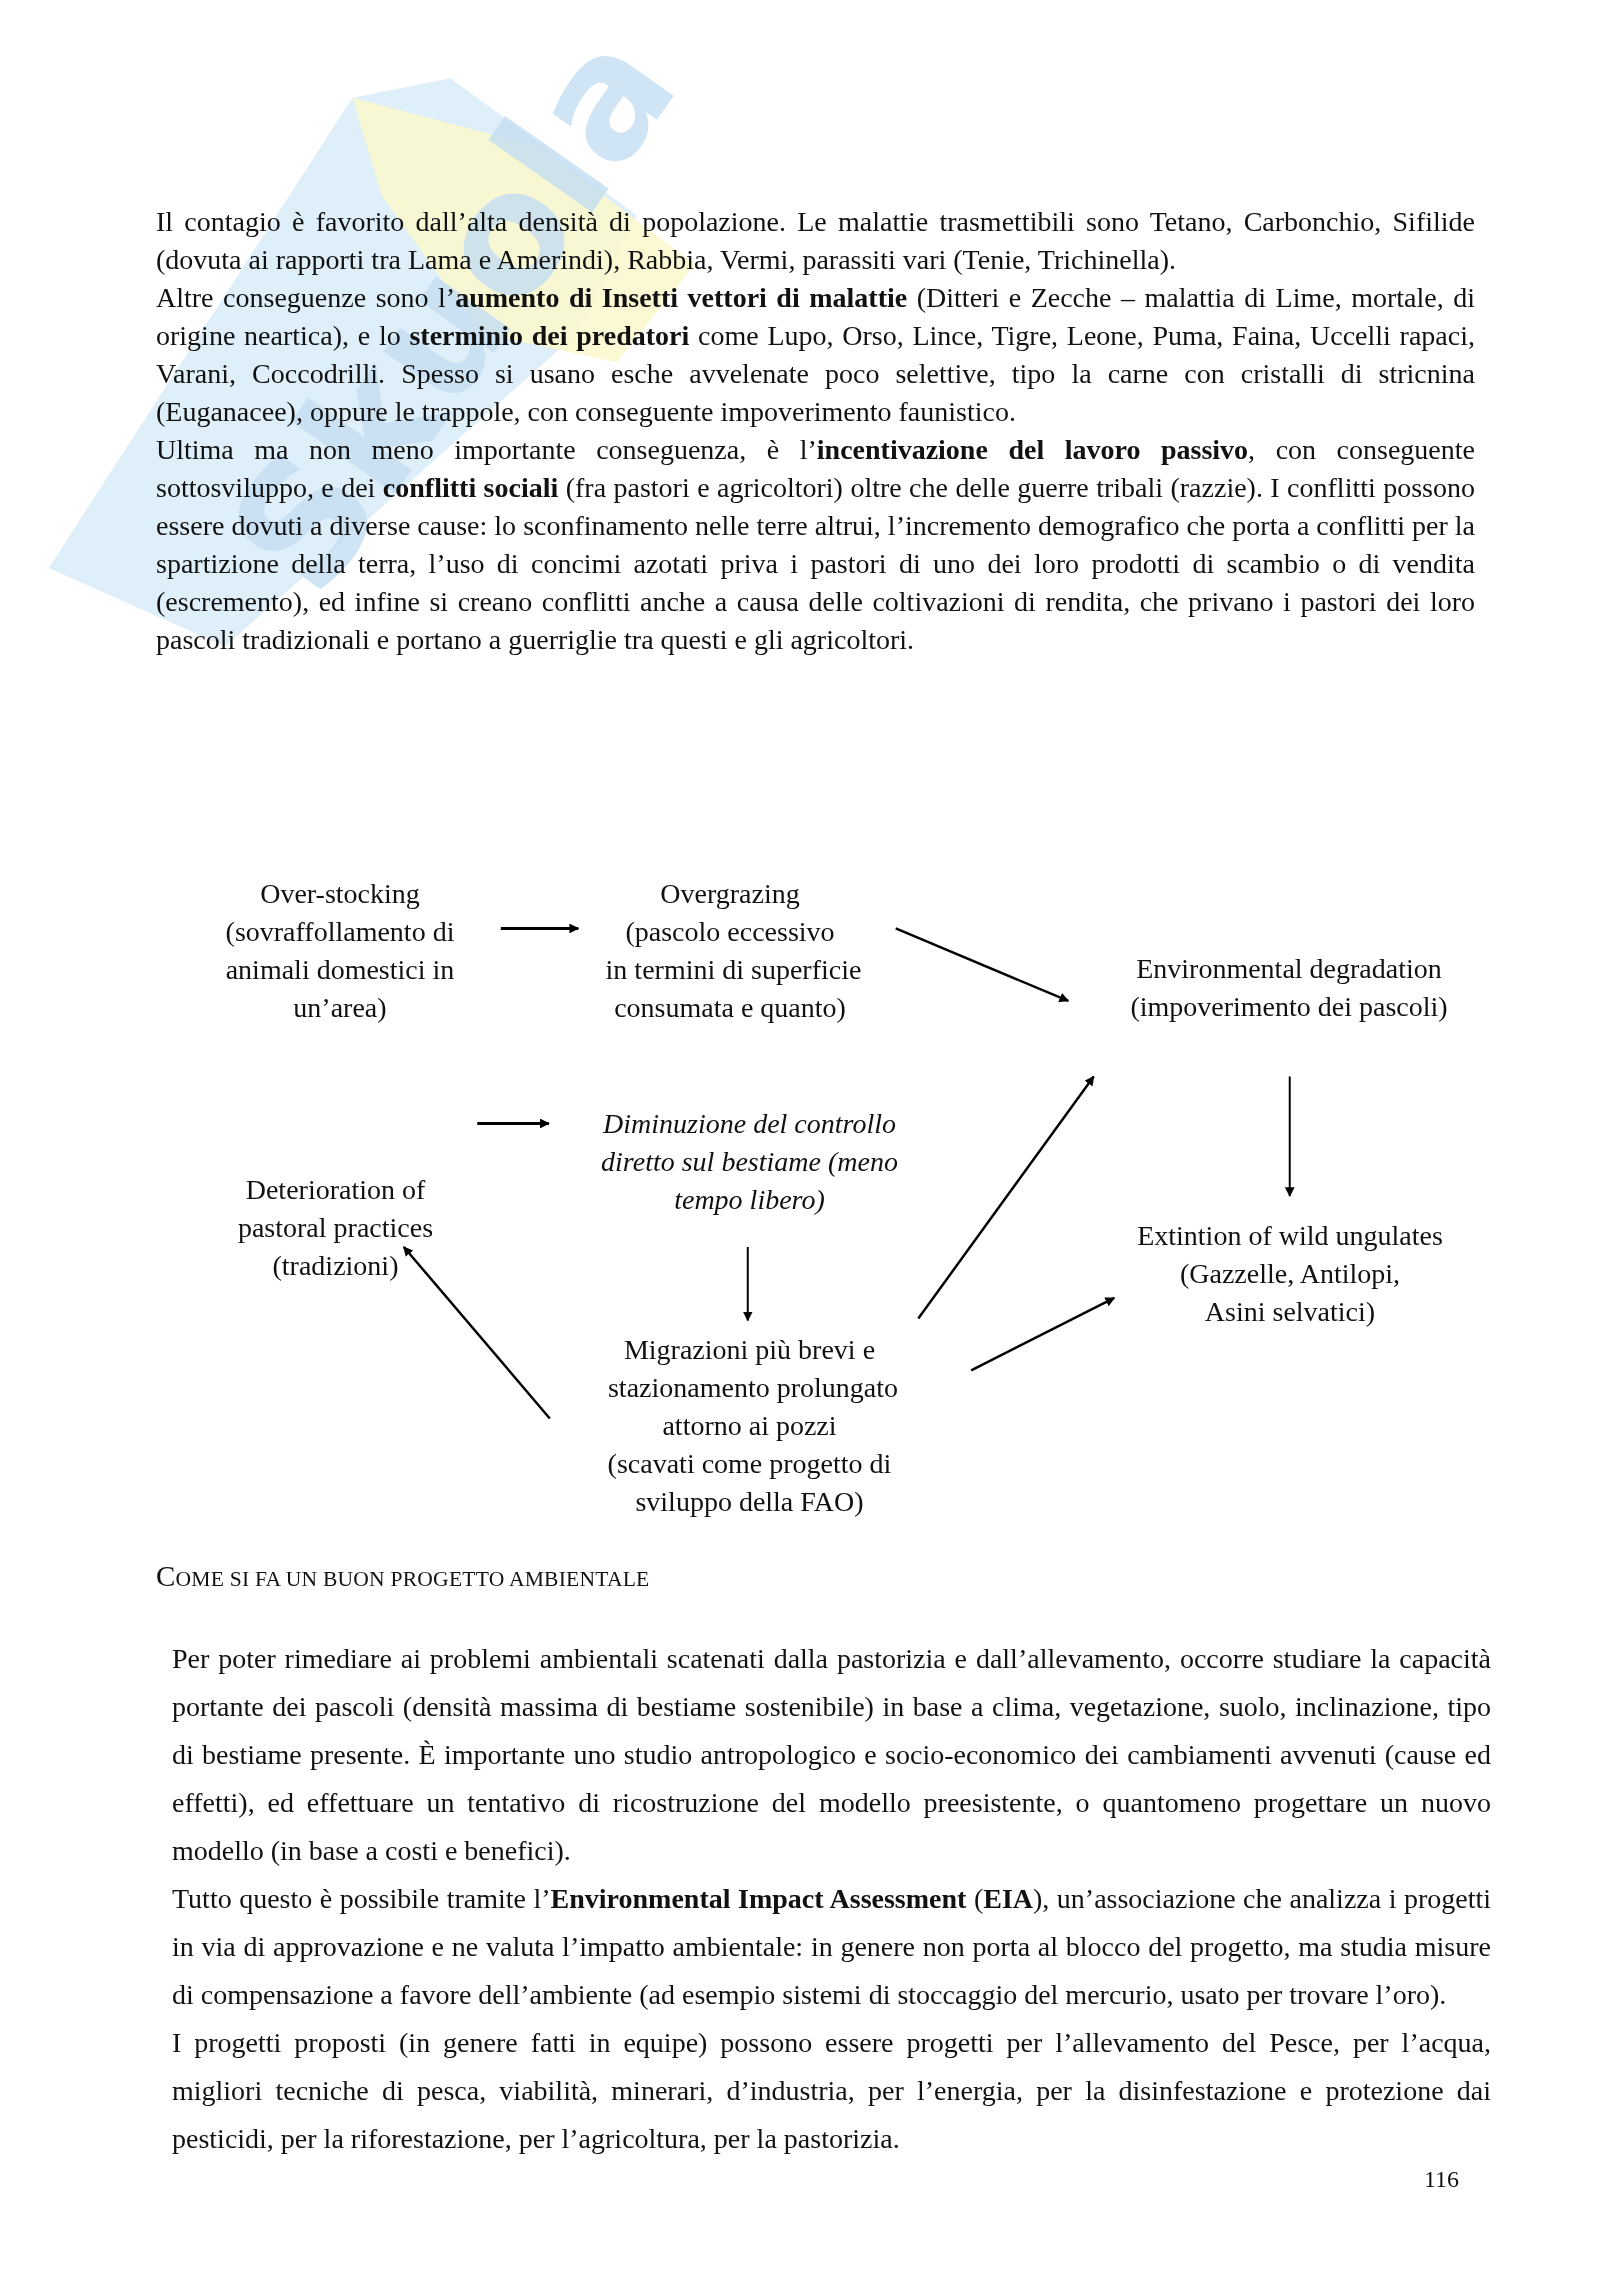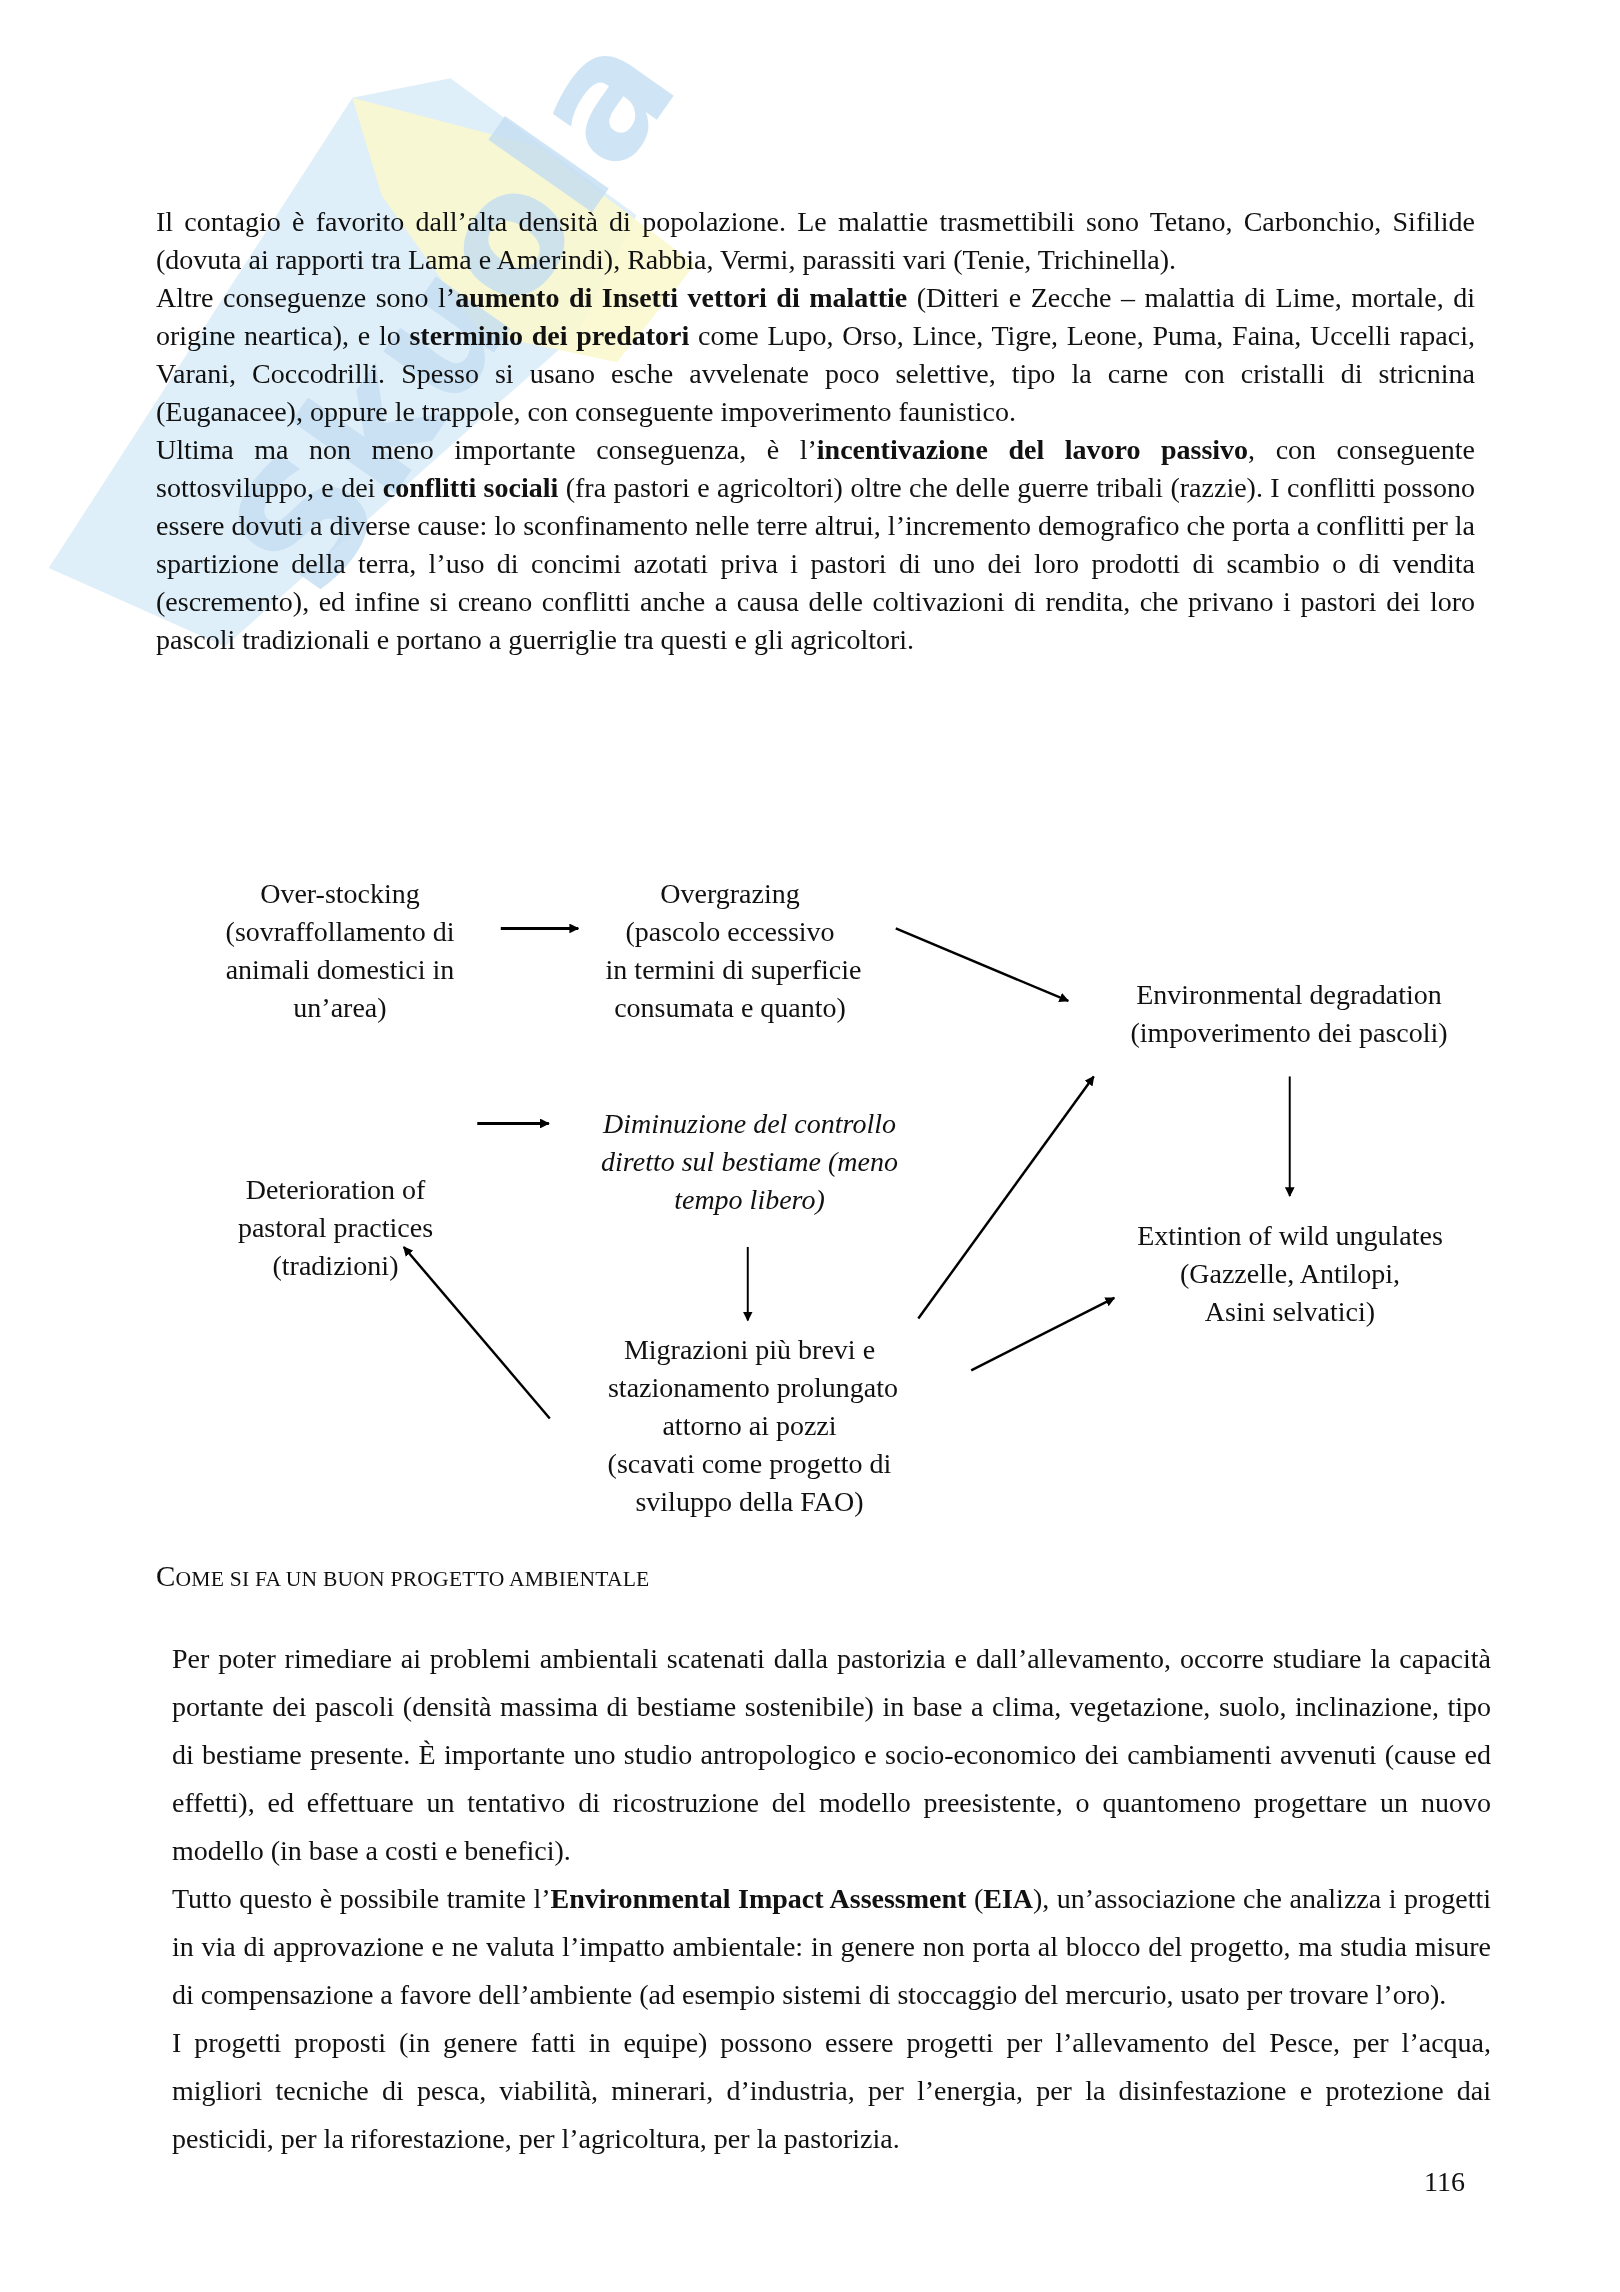--- a/index.html
+++ b/index.html
@@ -9,21 +9,21 @@
   .page { position: absolute; left: 156px; top: 203px; width: 1319px; font-size: 28px; line-height: 38px; }
   .p { text-align: justify; margin: 0; }
   .p b { font-weight: bold; }
   .gap { height: 38px; }
   .diagram { position: absolute; left: 0; top: 0; width: 1620px; height: 2293px; pointer-events: none; }
   .node { position: absolute; text-align: center; font-size: 28px; line-height: 38px; white-space: pre; }
   .heading { position: absolute; left: 156px; top: 1560px; font-size: 25.5px; letter-spacing: 0.2px; }
   .heading .cap { font-size: 29px; }
   .heading .sc { font-size: 21.6px; text-transform: uppercase; text-align: right; }
   .section2 { position: absolute; left: 172px; top: 1635px; width: 1319px; font-size: 28px; line-height: 48px; }
-  .pagenum { position: absolute; left: 1424px; top: 2166px; font-size: 28px; }
+  .pagenum { position: absolute; left: 1424px; top: 2166px; font-size: 24px; }
 </style>
 </head>
 <body>
 
 <svg class="watermark" viewBox="0 0 700 640">
   <polygon points="20,540 330,60 430,40 620,180 560,300 200,620" fill="#d9ecf8" opacity="0.85"></polygon>
   <polygon points="330,60 520,110 680,230 600,330 460,300 360,160" fill="#fbf7cf" opacity="0.9"></polygon>
   <text x="120" y="480" font-size="170" font-family="DejaVu Sans, sans-serif" font-weight="bold" fill="#c4def2" opacity="0.8" transform="rotate(-55 300 360)">Skuola</text>
 </svg>
 
@@ -51,21 +51,21 @@
 </svg>
 
 <div class="node" style="left:193px; top:875px; width:294px;">Over-stocking
 (sovraffollamento di
 animali domestici in
 un’area)</div>
 <div class="node" style="left:578px; top:875px; width:304px;">Overgrazing
 (pascolo eccessivo
  in termini di superficie
 consumata e quanto)</div>
-<div class="node" style="left:1098px; top:976px; width:382px;">Environmental degradation
+<div class="node" style="left:1098px; top:950px; width:382px;">Environmental degradation
 (impoverimento dei pascoli)</div>
 <div class="node" style="left:208px; top:1171px; width:255px;">Deterioration of
 pastoral practices
 (tradizioni)</div>
 <div class="node" style="left:568px; top:1105px; width:363px;font-style:italic;">Diminuzione del controllo
 diretto sul bestiame (meno
 tempo libero)</div>
 <div class="node" style="left:1096px; top:1217px; width:388px;">Extintion of wild ungulates
 (Gazzelle, Antilopi,
 Asini selvatici)</div>

